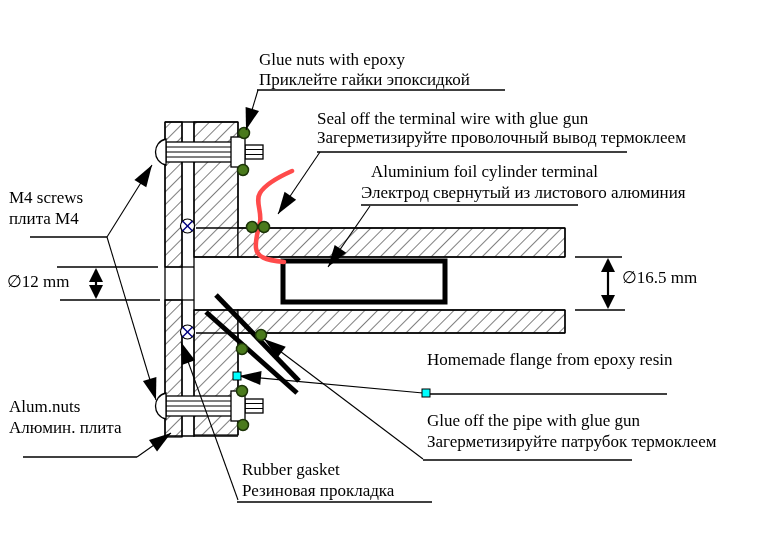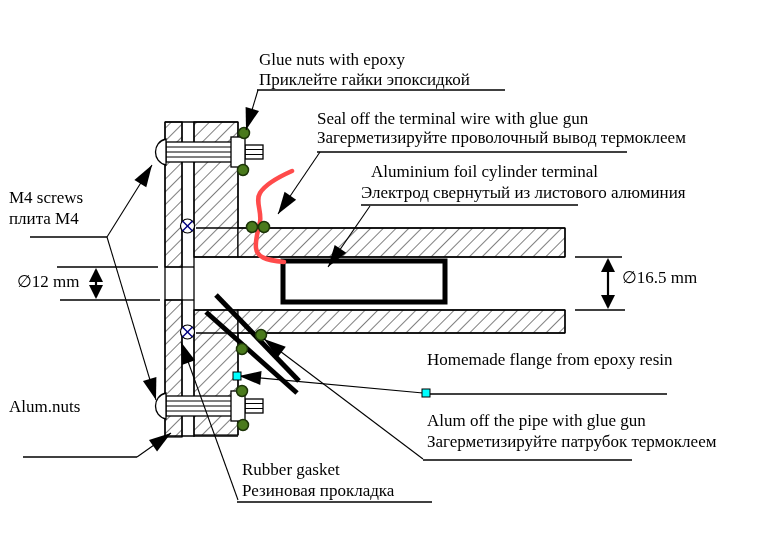--- a/index.html
+++ b/index.html
@@ -163,26 +163,27 @@
 
   <div class="lbl" style="left:317px;top:109px">Seal off the terminal wire with glue gun</div>
   <div class="lbl" style="left:317px;top:128px">Загерметизируйте проволочный вывод термоклеем</div>
 
   <div class="lbl" style="left:371px;top:162px">Aluminium foil cylinder terminal</div>
   <div class="lbl" style="left:361px;top:183px">Электрод свернутый из листового алюминия</div>
 
   <div class="lbl" style="left:9px;top:188px">M4 screws</div>
   <div class="lbl" style="left:9px;top:209px">плита М4</div>
 
-  <div class="lbl" style="left:17px;top:272px">∅12 mm</div>
+  <div class="lbl" style="left:7px;top:272px">∅12 mm</div>
 
   <div class="lbl" style="left:9px;top:397px">Alum.nuts</div>
+  <div class="lbl" style="left:9px;top:418px">Алюмин. плита</div>
 
   <div class="lbl" style="left:242px;top:460px">Rubber gasket</div>
   <div class="lbl" style="left:242px;top:481px">Резиновая прокладка</div>
 
   <div class="lbl" style="left:427px;top:350px">Homemade flange from epoxy resin</div>
 
-  <div class="lbl" style="left:427px;top:411px">Alum off the pipe with glue gun</div>
+  <div class="lbl" style="left:427px;top:411px">Glue off the pipe with glue gun</div>
   <div class="lbl" style="left:427px;top:432px">Загерметизируйте патрубок термоклеем</div>
 
   <div class="lbl" style="left:622px;top:268px">∅16.5 mm</div>
 </div>
 
 </body></html>

